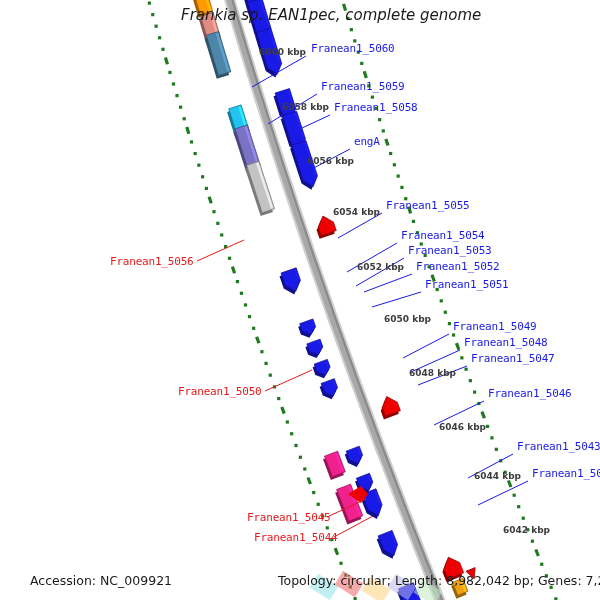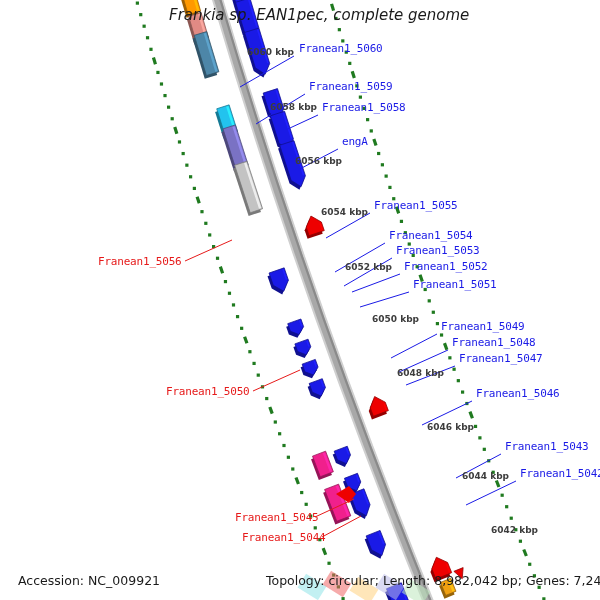--- a/index.html
+++ b/index.html
@@ -3,21 +3,21 @@
 <meta charset="utf-8">
 <style>
   html,body{margin:0;padding:0;}
   body{
     width:600px;height:600px;
     background:#ffffff;
     font-family:"DejaVu Sans","Liberation Sans",sans-serif;
     overflow:hidden;
     position:relative;
   }
-  #stage{position:absolute;left:4px;top:0;width:508px;height:600px;text-decoration:underline;}
+  #stage{position:absolute;left:16px;top:0;width:508px;height:600px;text-decoration:underline;}
   #stage svg{position:absolute;left:0;top:0;}
 
   .title-text{
     font-family:"DejaVu Sans","Liberation Sans",sans-serif;
     font-style:italic;
     font-size:15px;
     fill:#1a1a1a;
   }
   .gene-label-blue{
     font-family:"DejaVu Sans Mono","Liberation Mono",monospace;

